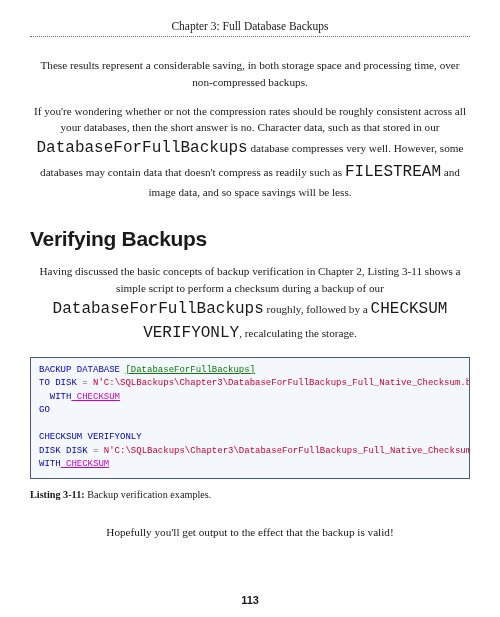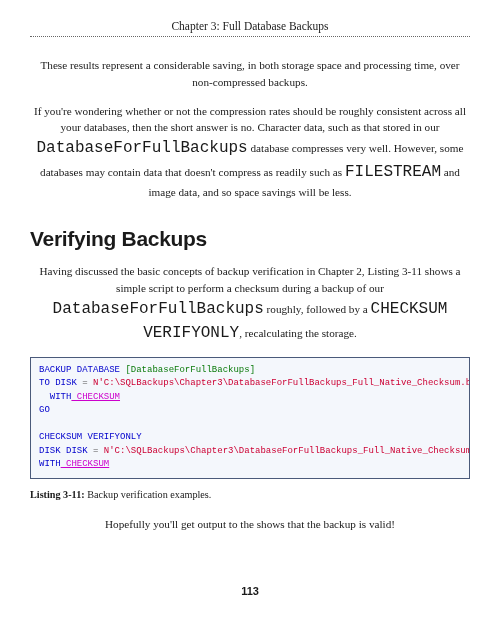--- a/index.html
+++ b/index.html
@@ -47,31 +47,31 @@
     background: #f4f7fc;
     padding: 6px 8px;
     font-family: 'Courier New', Courier, monospace;
     font-size: 9px;
     line-height: 1.5;
     white-space: pre;
     overflow: hidden;
     margin-bottom: 8px;
   }
   .kw-blue { color: #0000cc; }
-  .kw-green { color: #0a7a0a; }
+  .kw-green { color: #0a7a0a; text-decoration: underline; }
   .kw-red { color: #cc0033; }
   .kw-magenta { color: #cc00cc; text-decoration: underline; }
   .kw-gray { color: #555; }
   .listing-caption {
     font-size: 10.2px;
-    margin-bottom: 16px;
+    margin-bottom: 24px;
   }
   .page-number {
     position: absolute;
-    bottom: 20px;
+    bottom: 11px;
     left: 0;
     width: 500px;
     text-align: center;
     font-size: 11px;
     font-family: 'Helvetica Neue', Arial, sans-serif;
     font-weight: 600;
   }
 </style>
 </head>
 <body>
@@ -98,17 +98,17 @@
 <span class="kw-blue">GO</span>
 
 <span class="kw-blue">CHECKSUM</span><span class="kw-blue"> VERIFYONLY</span>
 <span class="kw-blue">DISK</span><span class="kw-blue"> DISK </span><span class="kw-gray">=</span><span class="kw-red"> N'C:\SQLBackups\Chapter3\DatabaseForFullBackups_Full_Native_Checksum.bak'</span>
 <span class="kw-blue">WITH</span><span class="kw-magenta"> CHECKSUM</span></div>
 
   <p class="listing-caption">
     <strong>Listing 3-11:</strong><span>  Backup verification examples.</span>
   </p>
 
-  <p class="body-text">Hopefully you'll get output to the shows that the backup is valid!</p>
+  <p class="body-text">Hopefully you'll get output to the effect that the backup is valid!</p>
 
 </div>
 
 <div class="page-number">113</div>
 
 </body></html>

